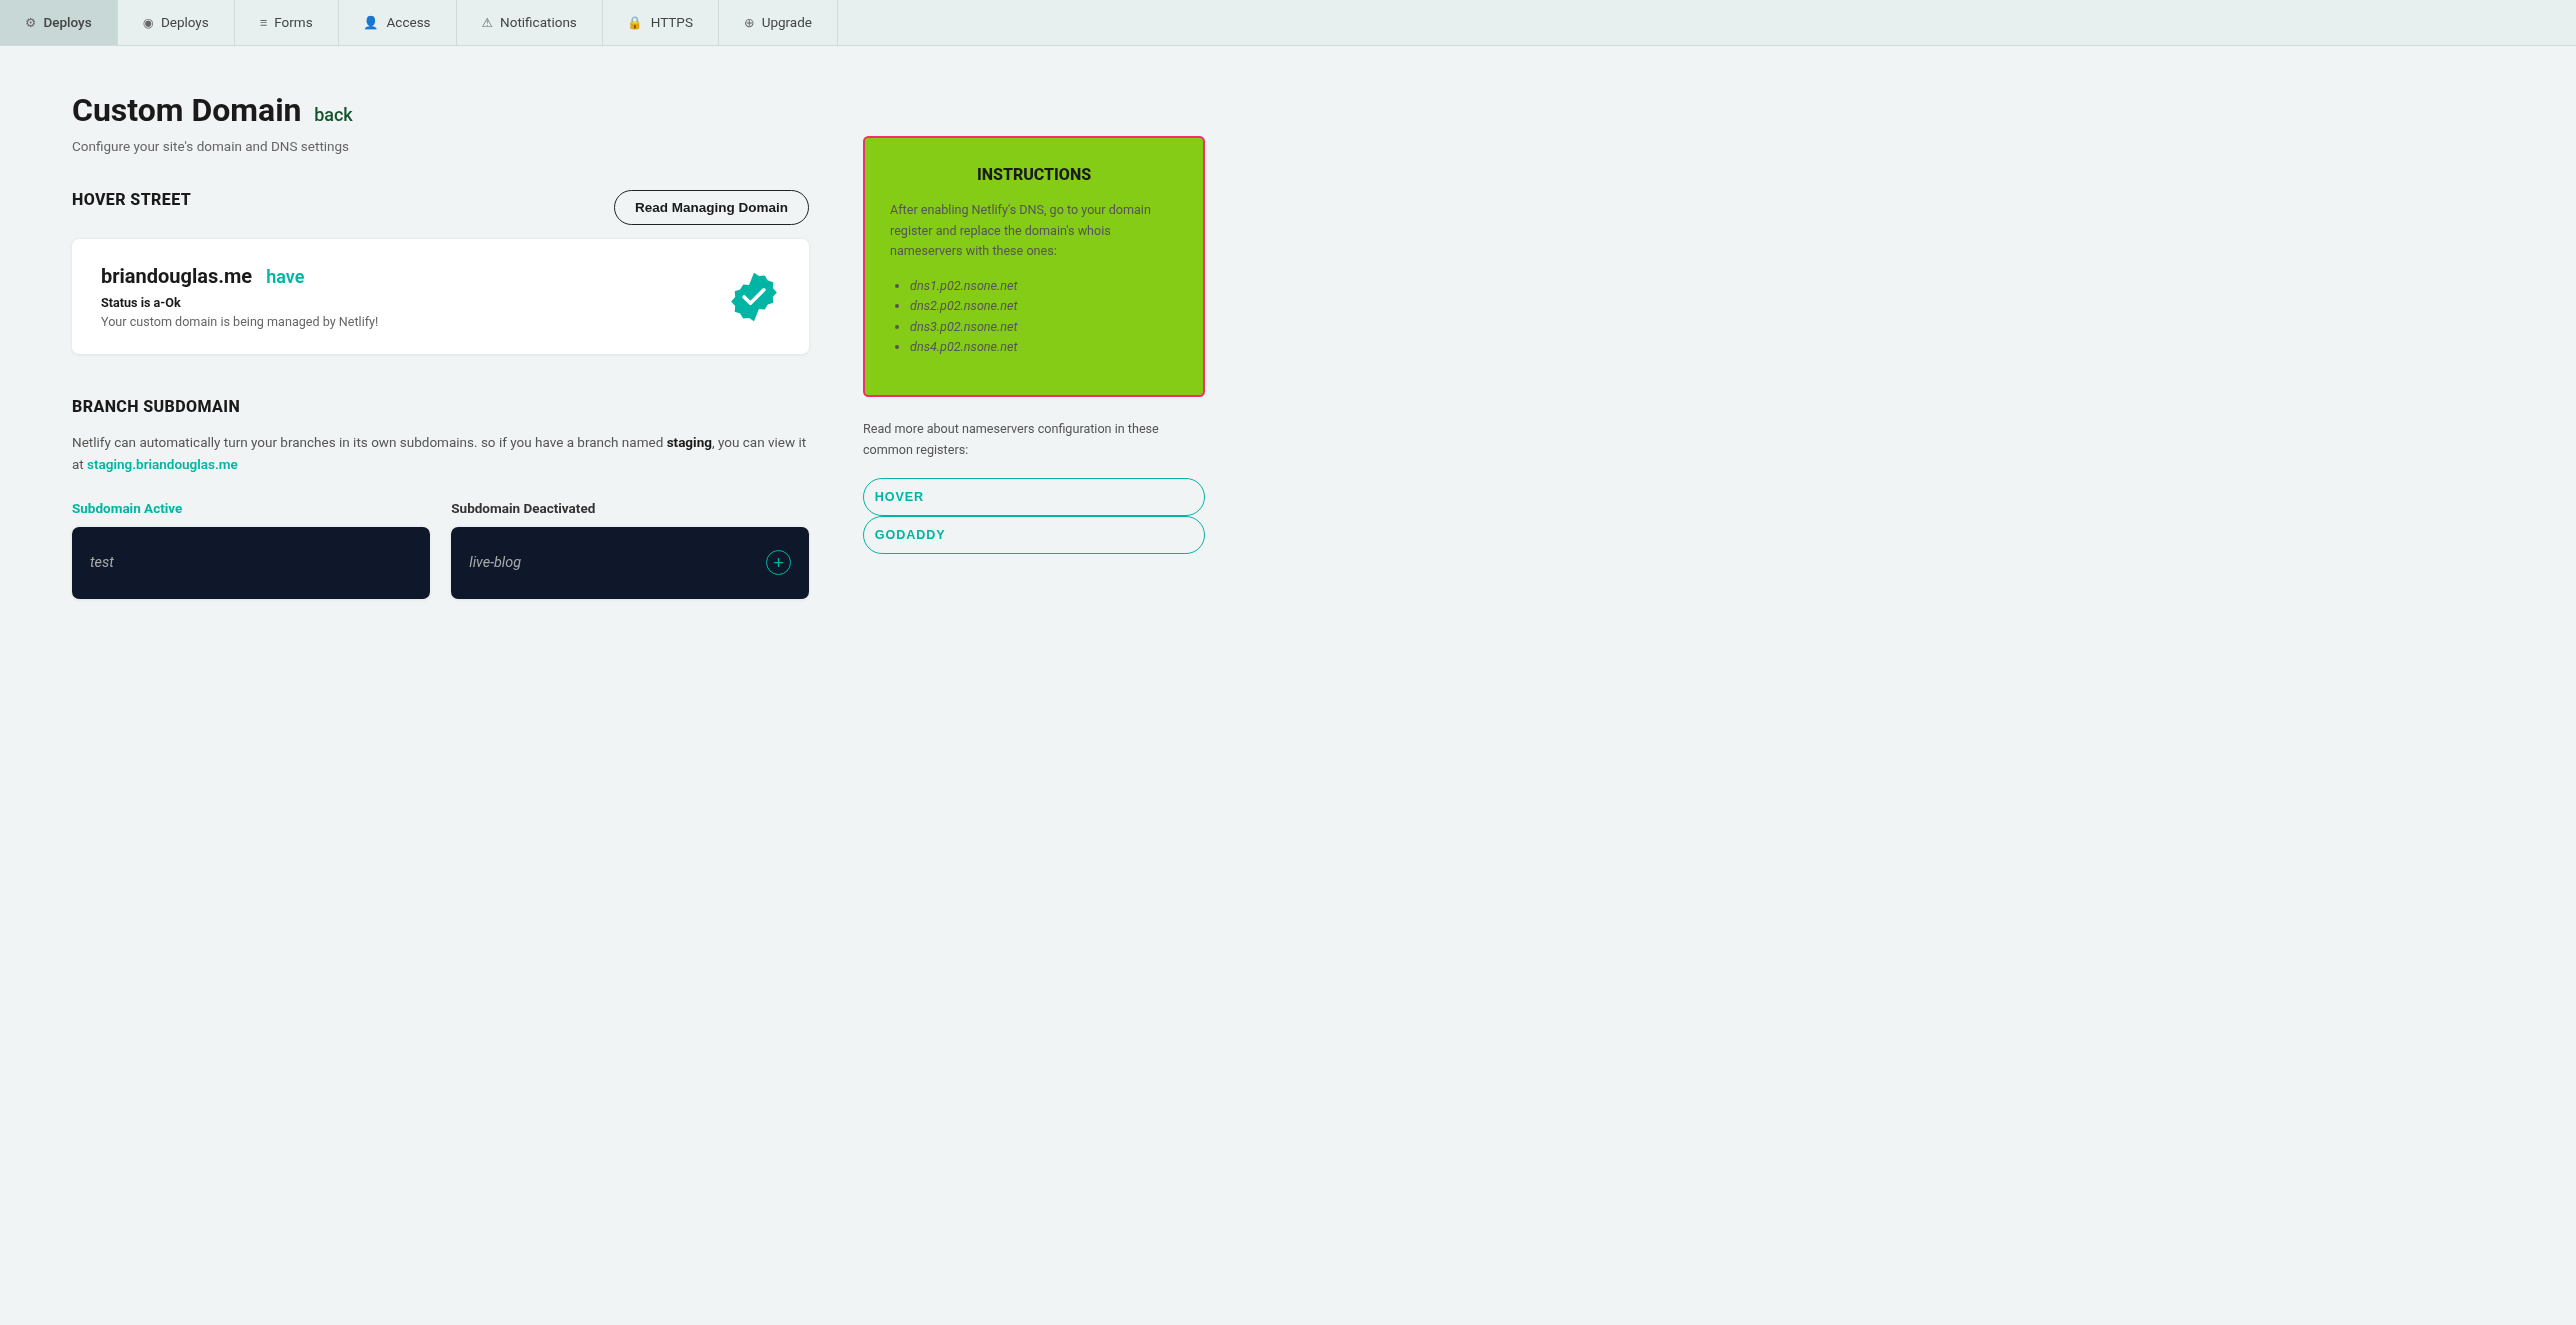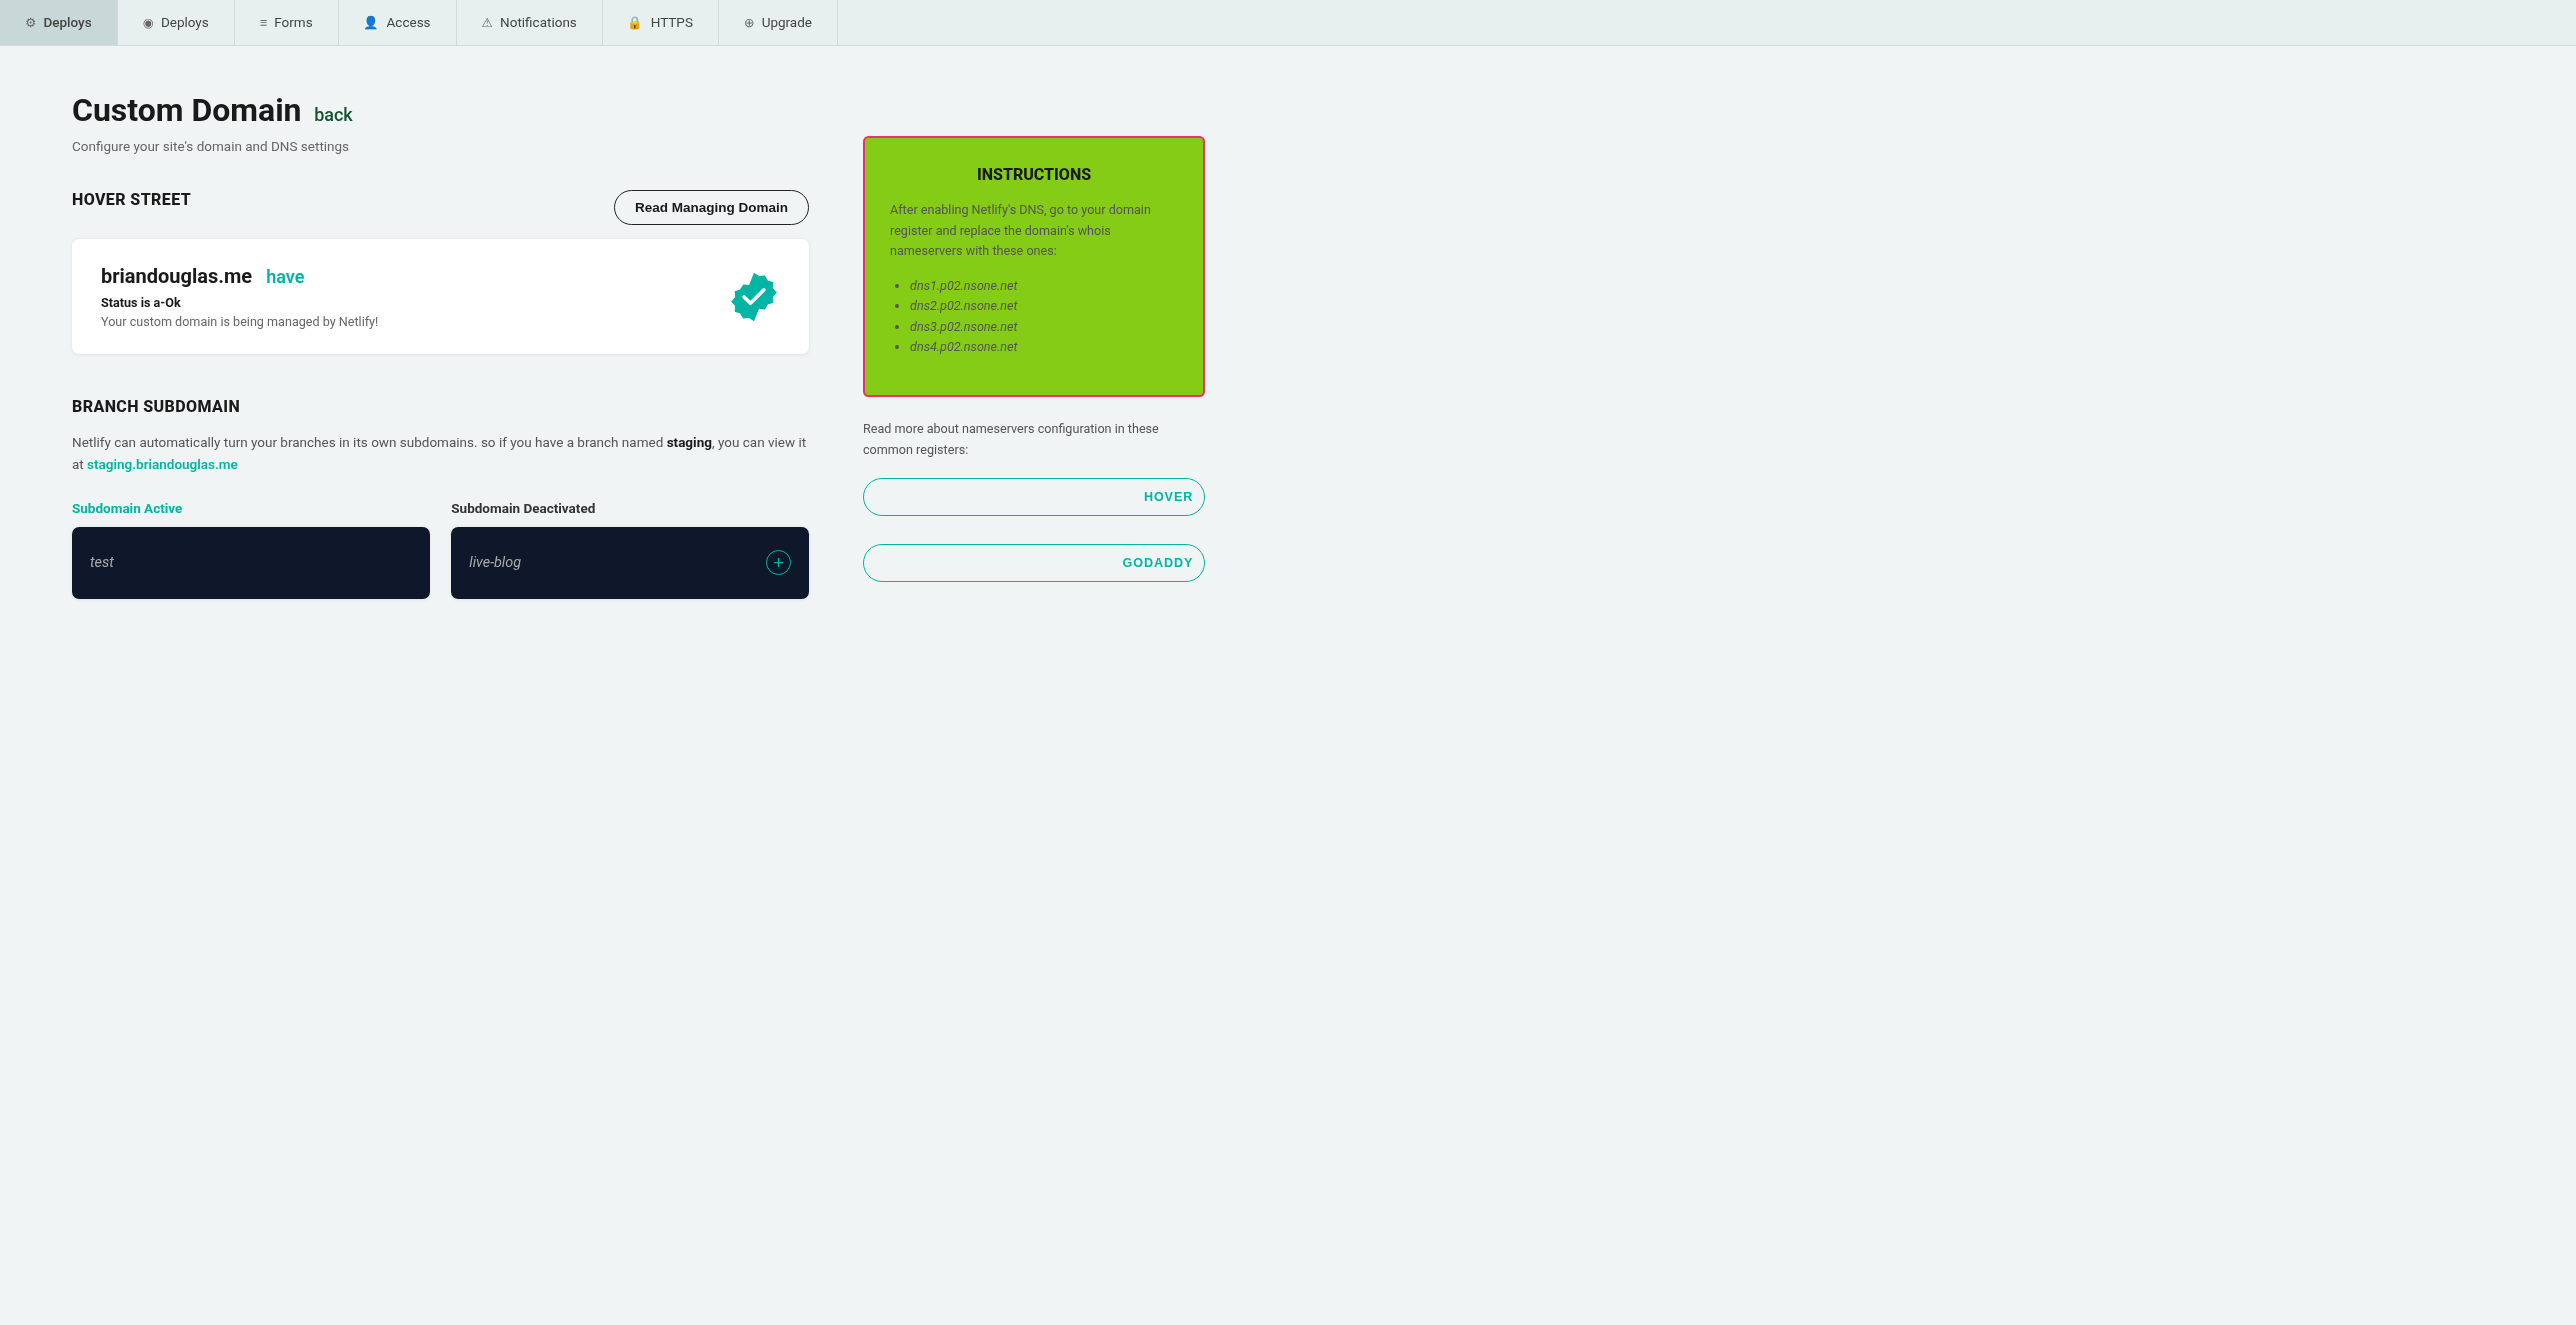--- a/index.html
+++ b/index.html
@@ -254,23 +254,23 @@
       display: block;
       width: 100%;
       border: 1.8px solid #00b5a3;
       border-radius: 45px;
       background: transparent;
       color: #00b5a3;
       font-size: 12.6px;
       font-weight: 700;
       letter-spacing: 0.9px;
       padding: 10.8px;
-      text-align: right;
-      cursor: pointer;
-      margin-bottom: 28px;
+      text-align: left;
+      cursor: pointer;
+      margin-bottom: 0;
     }
   </style>
 </head>
 <body>
 
 <nav class="top-nav">
   <div class="nav-item active">
     <span class="nav-icon">⚙</span>
     <span>Deploys</span>
   </div>

